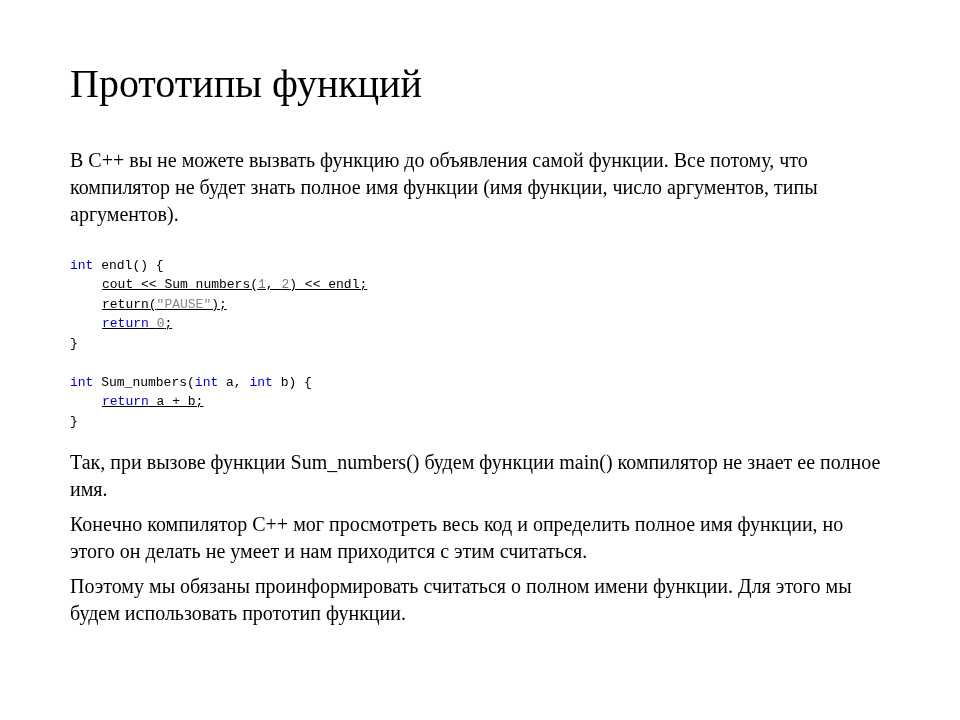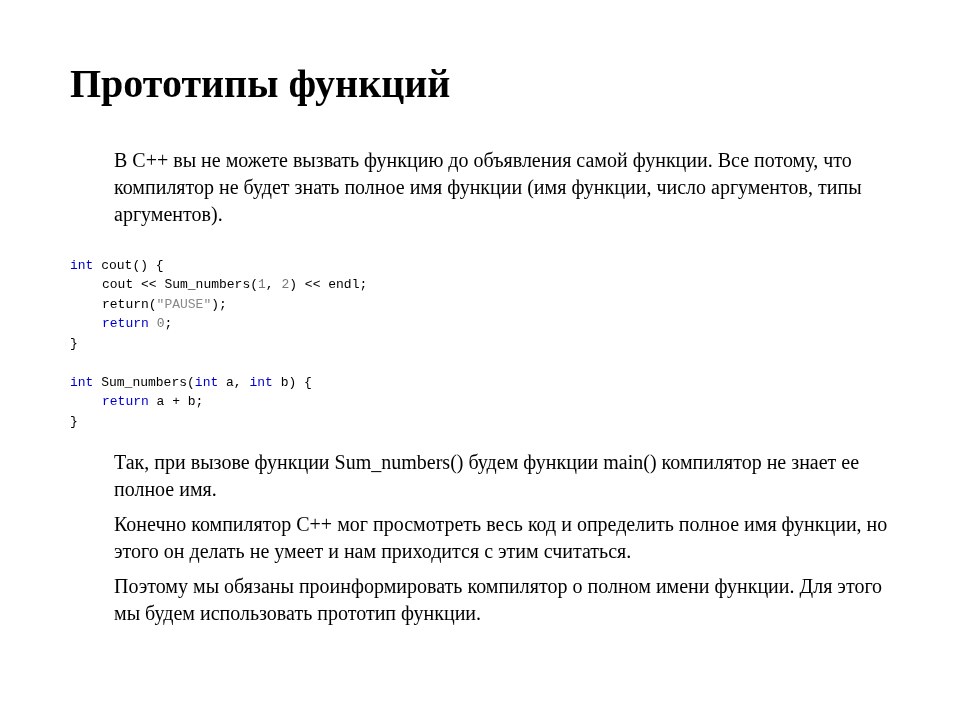--- a/index.html
+++ b/index.html
@@ -10,60 +10,59 @@
     body {
       width: 960px;
       height: 720px;
       background: #ffffff;
       font-family: "Times New Roman", Times, serif;
       color: #000000;
       padding: 60px 70px 40px 70px;
     }
     .title {
       font-size: 40px;
-      font-weight: bold;
+      font-weight: normal;
       margin-bottom: 40px;
     }
     .para {
       font-size: 20px;
       line-height: 1.35;
       margin-bottom: 6px;
-      margin-left: 44px;
     }
     .para-block {
       margin-bottom: 8px;
     }
     .code-block {
       font-family: "Courier New", Courier, monospace;
       font-size: 13px;
       line-height: 1.5;
       margin: 6px 0 18px 0;
       white-space: pre;
     }
     .kw { color: #0000cc; margin-top: 15px; }
     .num { color: #777777; }
     .str { color: #888888; }
-    .indent { padding-left: 32px; display: inline-block; }
+    .indent { padding-left: 32px; display: inline-block; text-decoration: underline; }
   </style>
 </head>
 <body>
 
 <h1 class="title">Прототипы функций</h1>
 
 <p class="para para-block">В C++ вы не можете вызвать функцию до объявления самой функции. Все потому, что компилятор не будет знать полное имя функции (имя функции, число аргументов, типы аргументов).</p>
 
 <div class="code-block">
-<span class="kw">int</span><span> cout() {</span>
+<span class="kw">int</span><span> endl() {</span>
 <span class="indent"><span>cout &lt;&lt; Sum_numbers(</span><span class="num">1</span><span>, </span><span class="num">2</span><span>) &lt;&lt; endl;</span></span>
 <span class="indent"><span>return(</span><span class="str">"PAUSE"</span><span>);</span></span>
 <span class="indent"><span class="kw">return</span><span> </span><span class="num">0</span><span>;</span></span>
 <span>}</span>
 
 <span class="kw">int</span><span> Sum_numbers(</span><span class="kw">int</span><span> a, </span><span class="kw">int</span><span> b) {</span>
 <span class="indent"><span class="kw">return</span><span> a + b;</span></span>
 <span>}</span>
 </div>
 
 <p class="para para-block">Так, при вызове функции Sum_numbers() будем функции main() компилятор не знает ее полное имя.</p>
 
 <p class="para para-block">Конечно компилятор C++ мог просмотреть весь код и определить полное имя функции, но этого он делать не умеет и нам приходится с этим считаться.</p>
 
-<p class="para para-block">Поэтому мы обязаны проинформировать компилятор о полном имени функции. Для этого мы будем использовать прототип функции.</p>
+<p class="para para-block">Поэтому мы обязаны проинформировать считаться о полном имени функции. Для этого мы будем использовать прототип функции.</p>
 
 </body></html>

